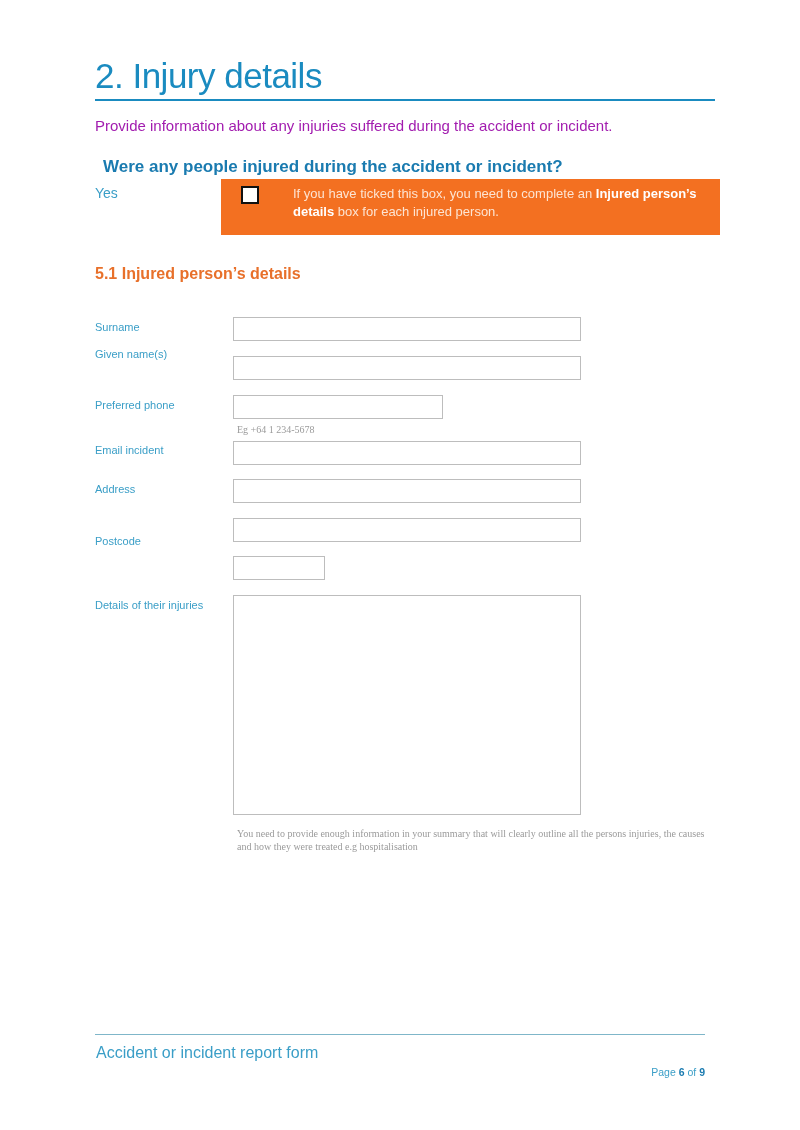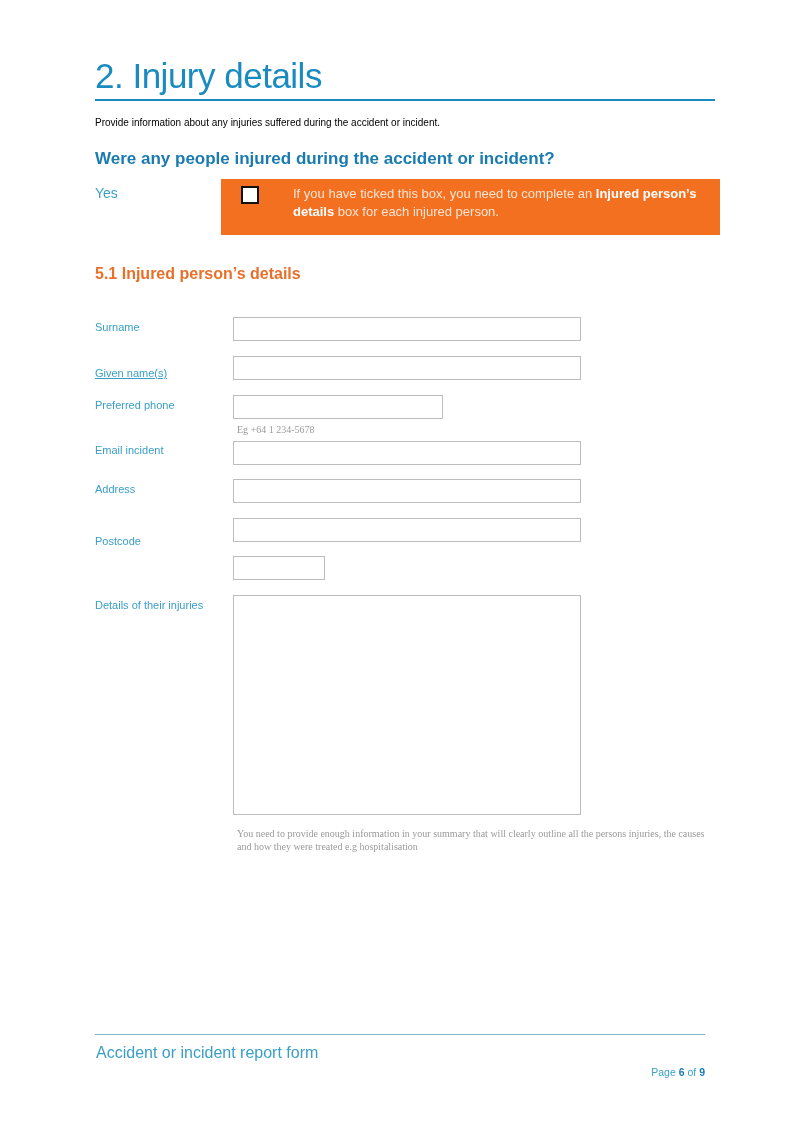--- a/index.html
+++ b/index.html
@@ -9,24 +9,24 @@
     }
     .abs { position: absolute; }
     .page-title {
       left: 95px; top: 56px; font-size: 35px; color: #1a8bc0;
       font-weight: normal; letter-spacing: -0.5px; margin: 0;
     }
     .title-rule {
       left: 95px; top: 99px; width: 620px; height: 2px; background: #1a8bc0;
     }
     .intro {
-      left: 95px; top: 117px; font-size: 10px; color: #000000;
+      left: 95px; top: 117px; font-size: 15px; color: #a21caf;
     }
     .question {
-      left: 95px; top: 149px; font-size: 17px; font-weight: bold; color: #1a7bb0; margin: 0;
+      left: 95px; top: 149px; font-size: 17px; font-weight: bold; color: #1a7bb0; margin: 8px;
     }
     .yes-label {
       left: 95px; top: 185px; font-size: 14px; color: #3a9ec7;
     }
     .orange-box {
       left: 221px; top: 179px; width: 499px; height: 56px; background: #f37021;
     }
     .checkbox {
       left: 241px; top: 186px; width: 18px; height: 18px; background: #ffffff;
       border: 2px solid #111111; box-sizing: border-box; cursor: pointer;
@@ -74,21 +74,21 @@
 
 <div class="abs orange-box"></div>
 <div class="abs checkbox" role="checkbox" aria-checked="false"></div>
 <div class="abs orange-note"><span>If you have ticked this box, you need to complete an </span><b>Injured person’s details</b><span> box for each injured person.</span></div>
 
 <h2 class="abs subsection-title">5.1  Injured person’s details</h2>
 
 <div class="abs field-label" style="top:321px;">Surname</div>
 <input class="abs field" style="top: 317px; width: 348px;" type="text" value="">
 
-<div class="abs field-label" style="top:367px;text-decoration:underline;">Given name(s)</div>
+<div class="abs field-label" style="top:348px;">Given name(s)</div>
 <input class="abs field" style="top: 356px; width: 348px;" type="text" value="">
 
 <div class="abs field-label" style="top:399px;">Preferred phone</div>
 <input class="abs field" style="top: 395px; width: 210px;" type="text" value="">
 <div class="abs hint" style="top:423px;">Eg +64 1 234-5678</div>
 
 <div class="abs field-label" style="top:444px;">Email incident</div>
 <input class="abs field" style="top: 441px; width: 348px;" type="email" value="">
 
 <div class="abs field-label" style="top:483px;">Address</div>

